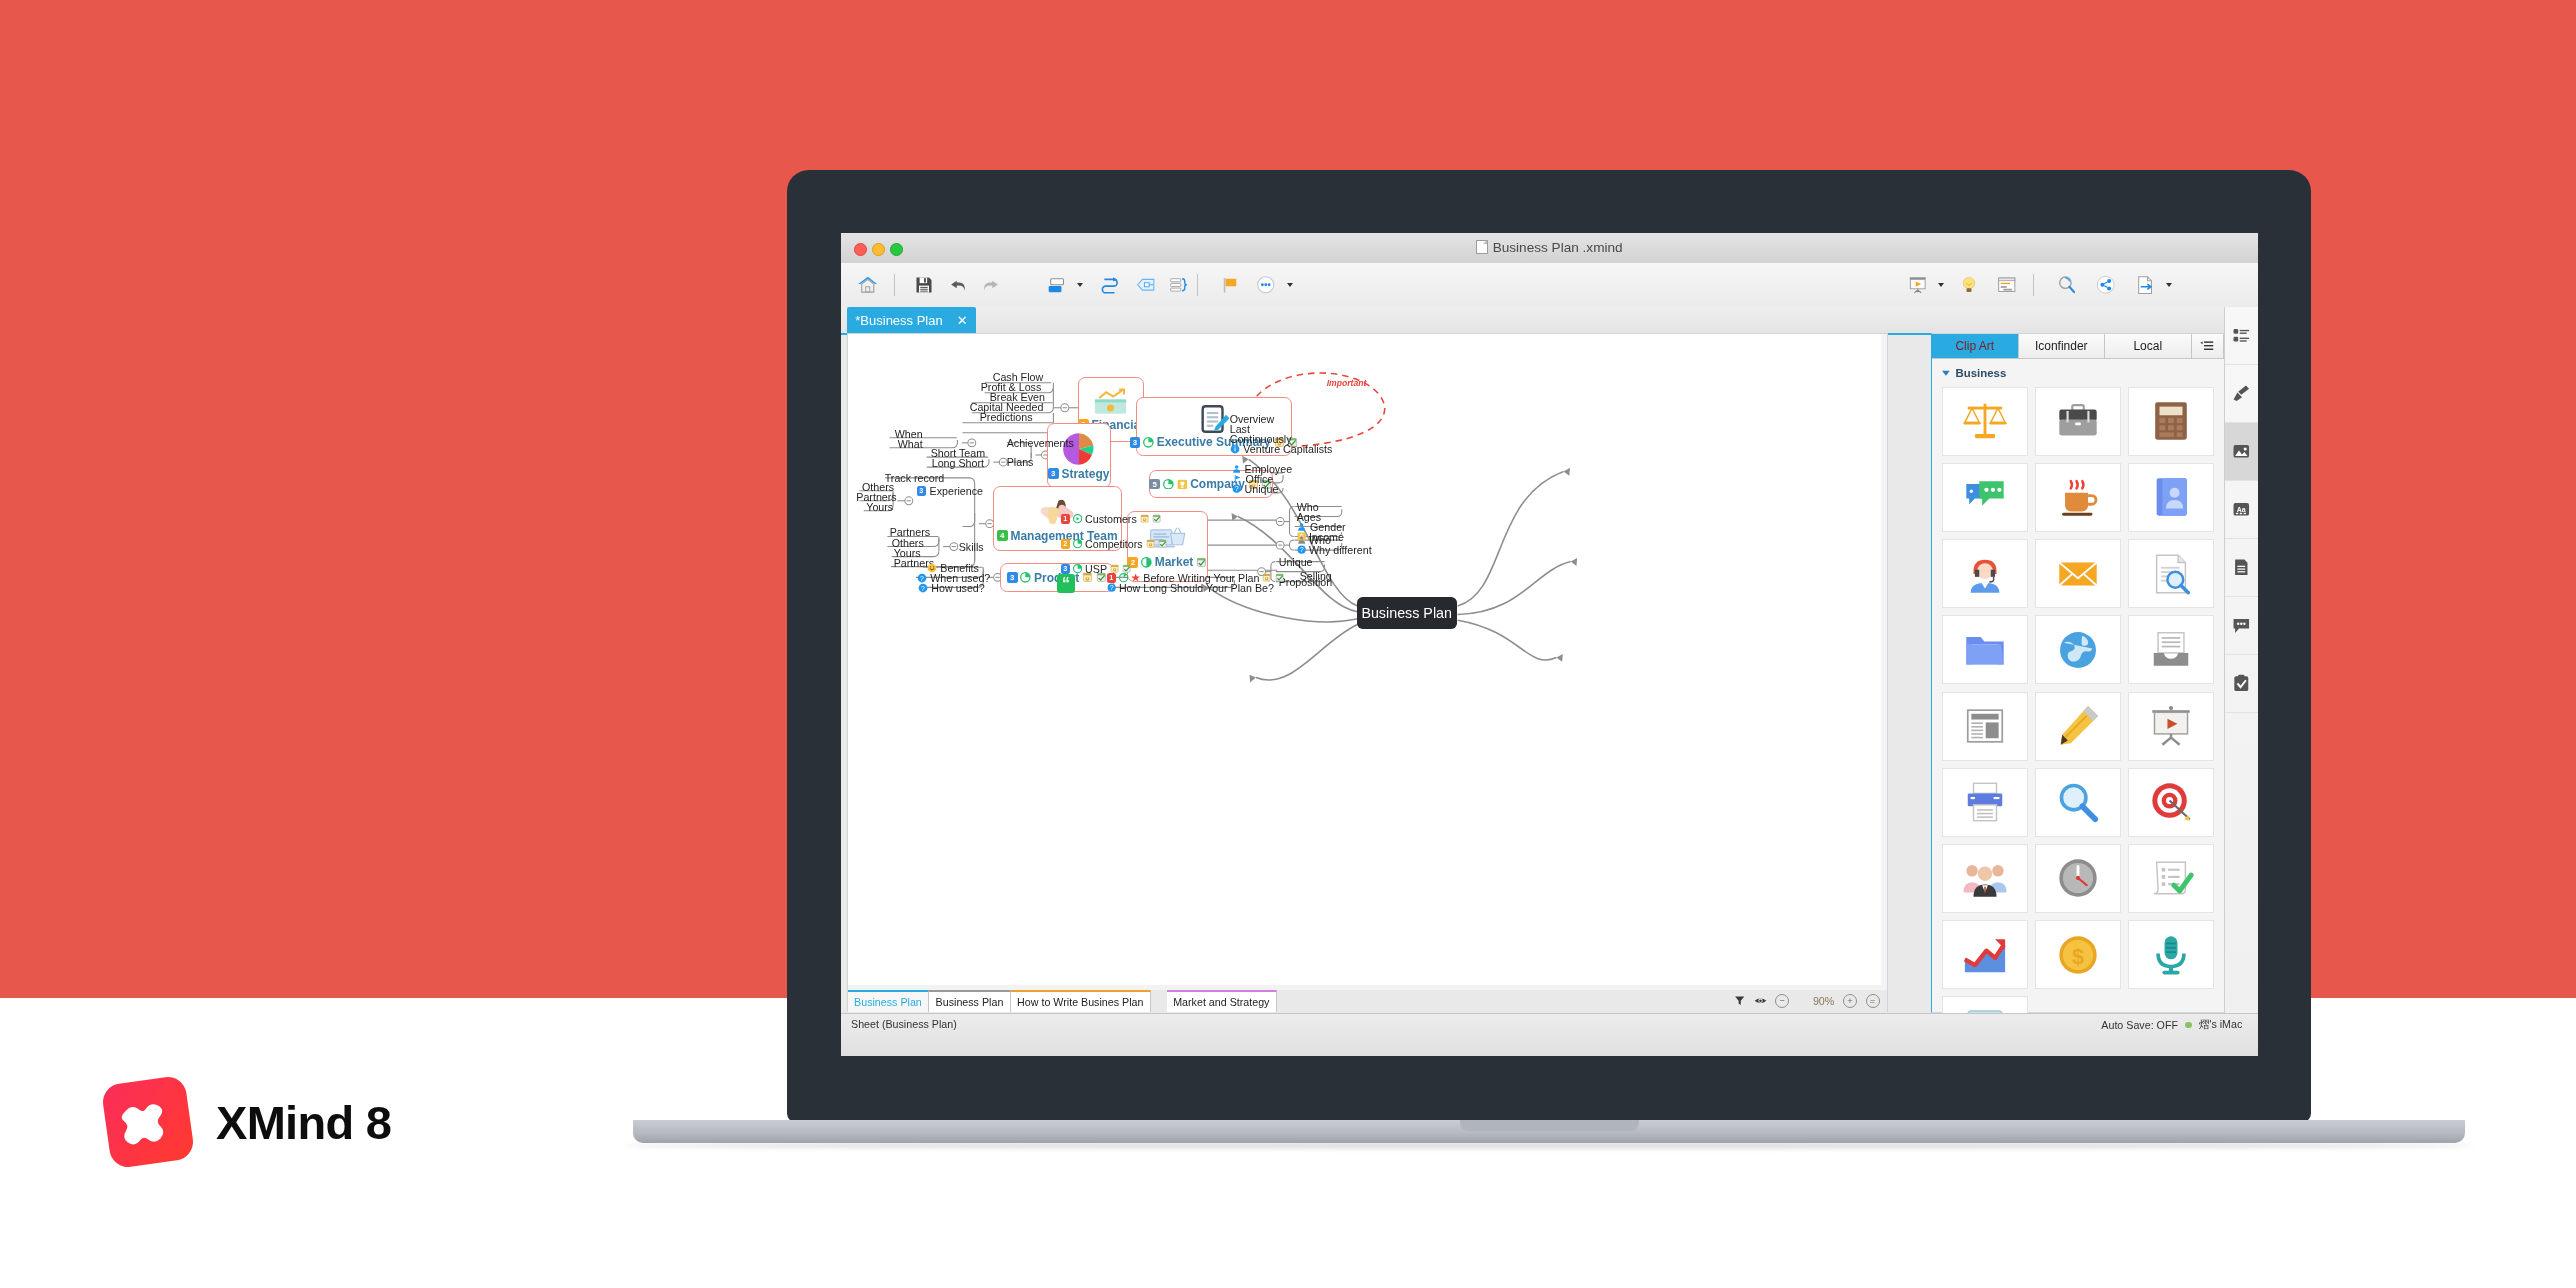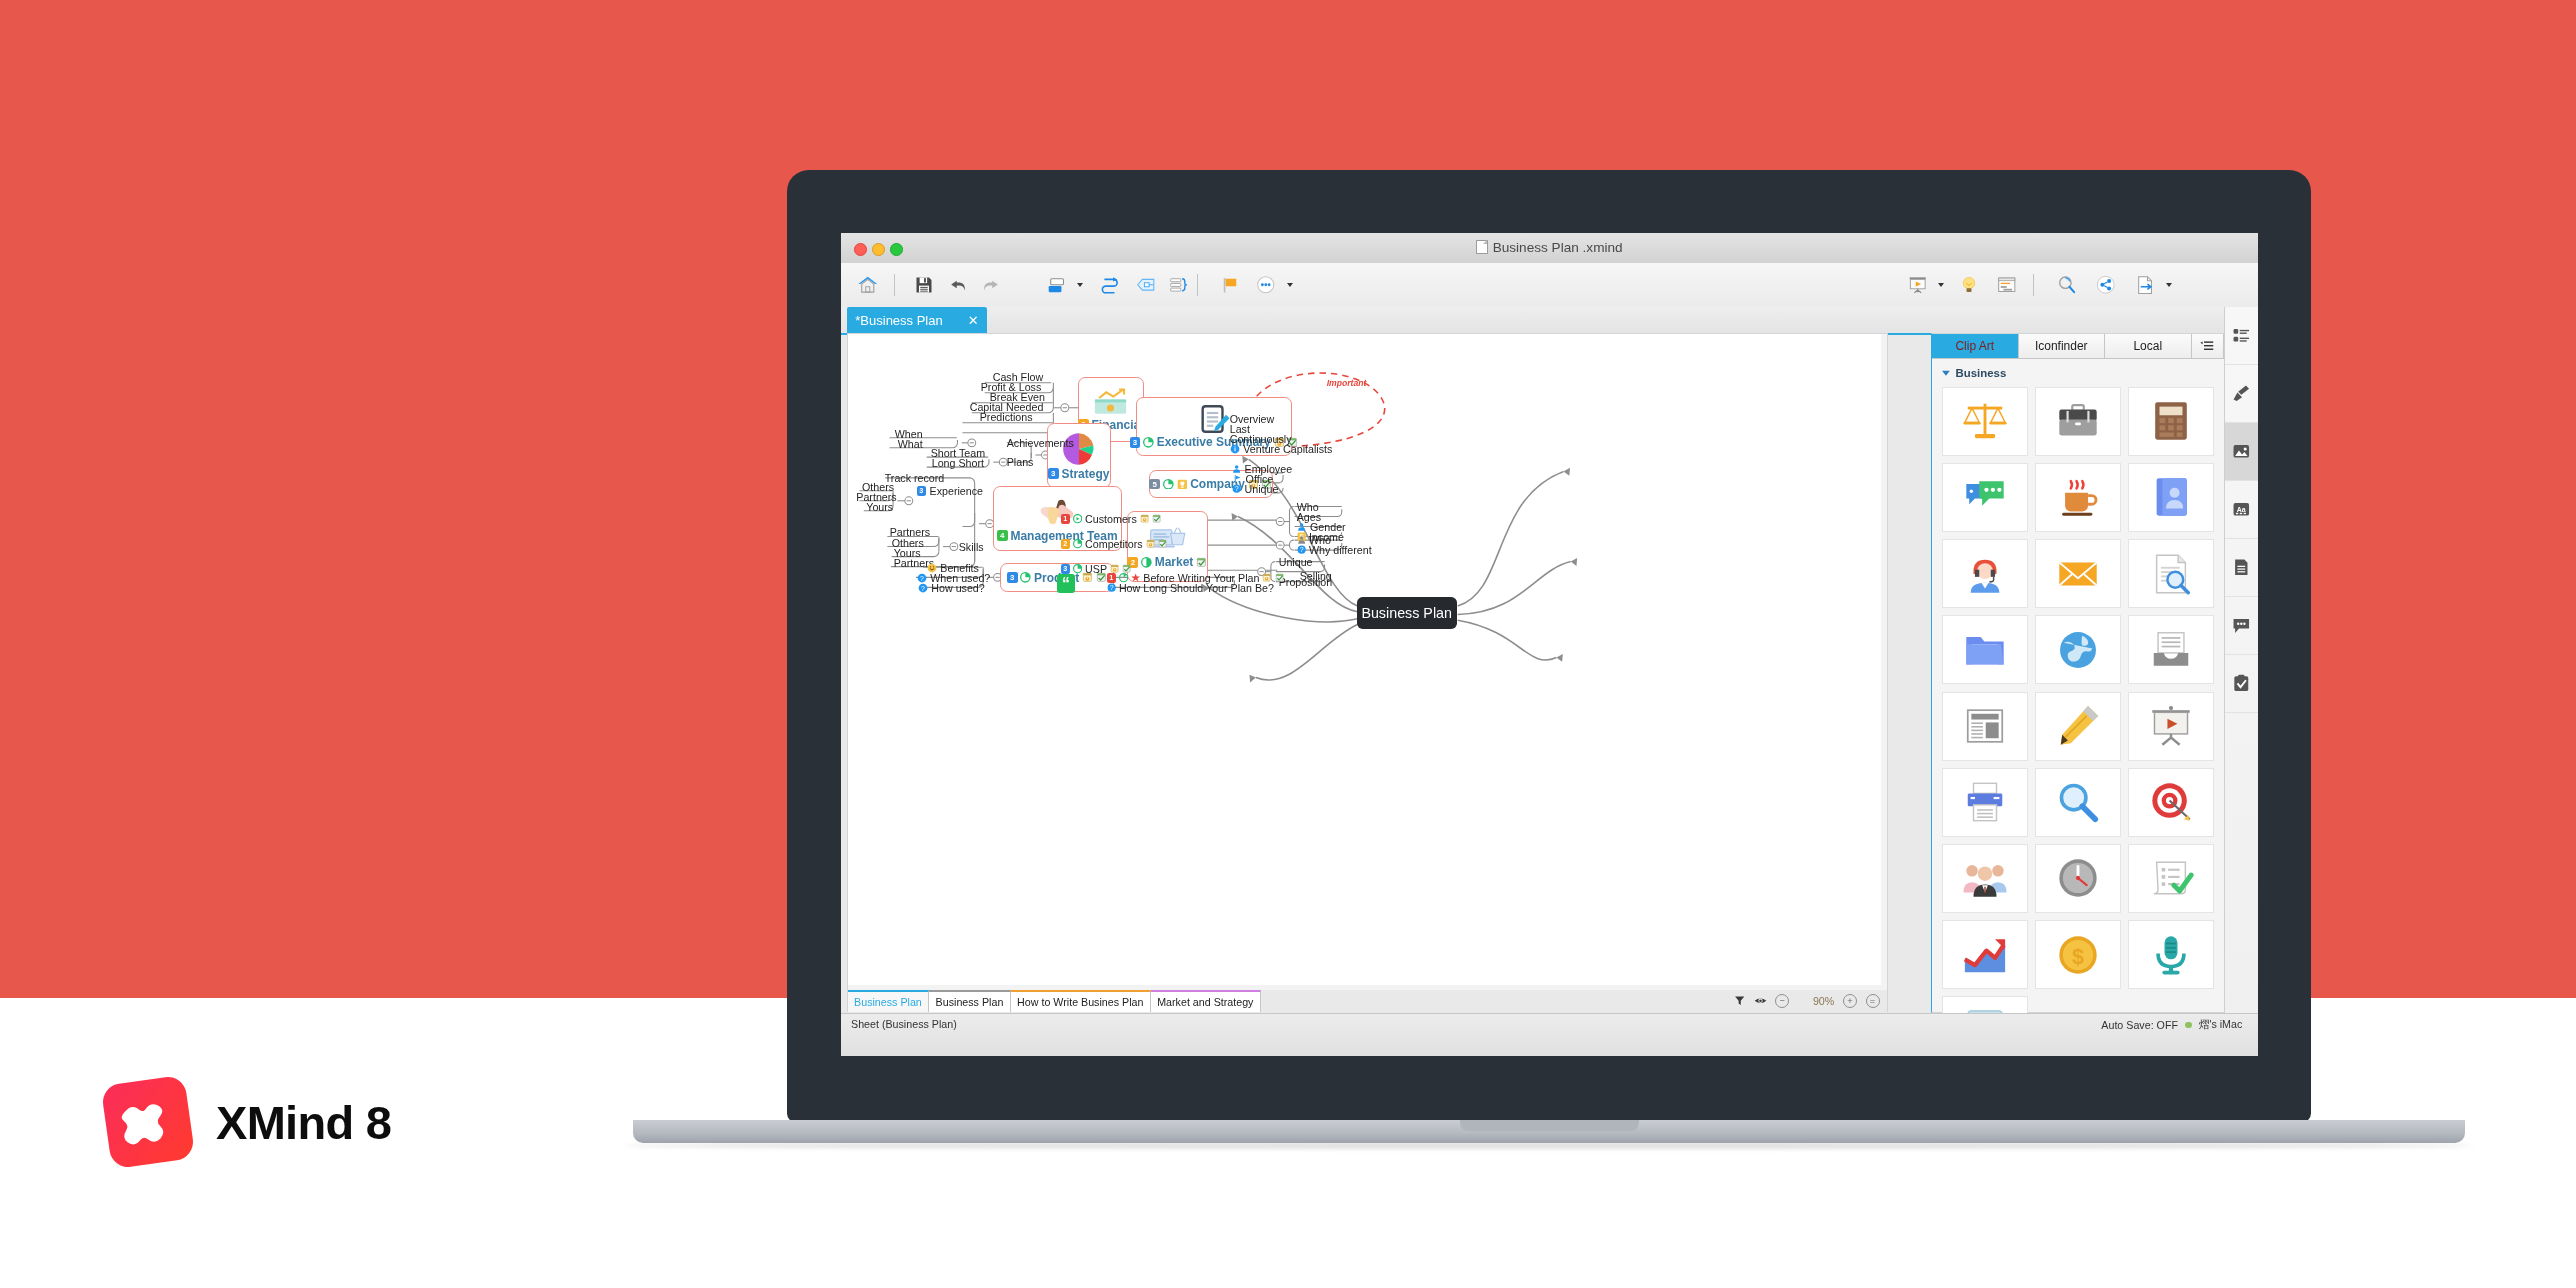--- a/index.html
+++ b/index.html
@@ -73,21 +73,21 @@
   }
 
   
   #tabstrip{
     position:absolute;left:0;top:74px;width:100%;height:26px;
     background:linear-gradient(180deg,#eeeeee 0%,#e4e4e4 100%);
     border-bottom:2.1px solid #29abe2;
   }
   #doc-tab{
     position:absolute;left:5.7px;top:0;height:26px;background:#29abe2;
-    display:flex;align-items:center;padding:0 8.6px;gap:25px;
+    display:flex;align-items:center;padding:0 8.6px;gap:14px;
     border-radius:2.1px 2.1px 0 0;
   }
   #doc-tab-label{color:#fff;font-size:13px;}
   #doc-tab-close{color:#fff;font-size:13px;line-height:1;font-weight:400;}
 
   
   #canvas{
     position:absolute;left:5.7px;top:100px;width:1039px;height:657px;
     background:#ffffff;border:0.7px solid #cfd5d8;overflow:hidden;
   }
@@ -895,21 +895,21 @@
     <div id="sheetbar">
       <div class="sheet-tab active">
         <span>Business Plan</span>
       </div>
       <div class="sheet-tab" style="border-top-color:#9a9a9a;">
         <span>Business Plan</span>
       </div>
       <div class="sheet-tab" style="border-top-color:#f0a030;">
         <span>How to Write Busines Plan</span>
       </div>
-      <div class="sheet-tab" style="border-top-color:#d07fe0;">
+      <div class="sheet-tab" style="border-top-color:#d07fe0;margin-left:16px;">
         <span>Market and Strategy</span>
       </div>
       <div id="sheet-zoom">
         <svg width="11.4" height="11.4" viewBox="0 0 16 16">
           <path d="M1.5 2 H14.5 L9.5 8 V14 L6.5 12 V8 Z" fill="#3a3a3a"></path>
         </svg>
         <svg width="13" height="11.4" viewBox="0 0 20 16">
           <path d="M1 8 q9 -7 18 0 q-9 7 -18 0 Z" fill="#3a3a3a"></path>
           <circle cx="10" cy="8" r="3.2" fill="#fff"></circle>
             <circle cx="10" cy="8" r="2" fill="#3a3a3a"></circle>

